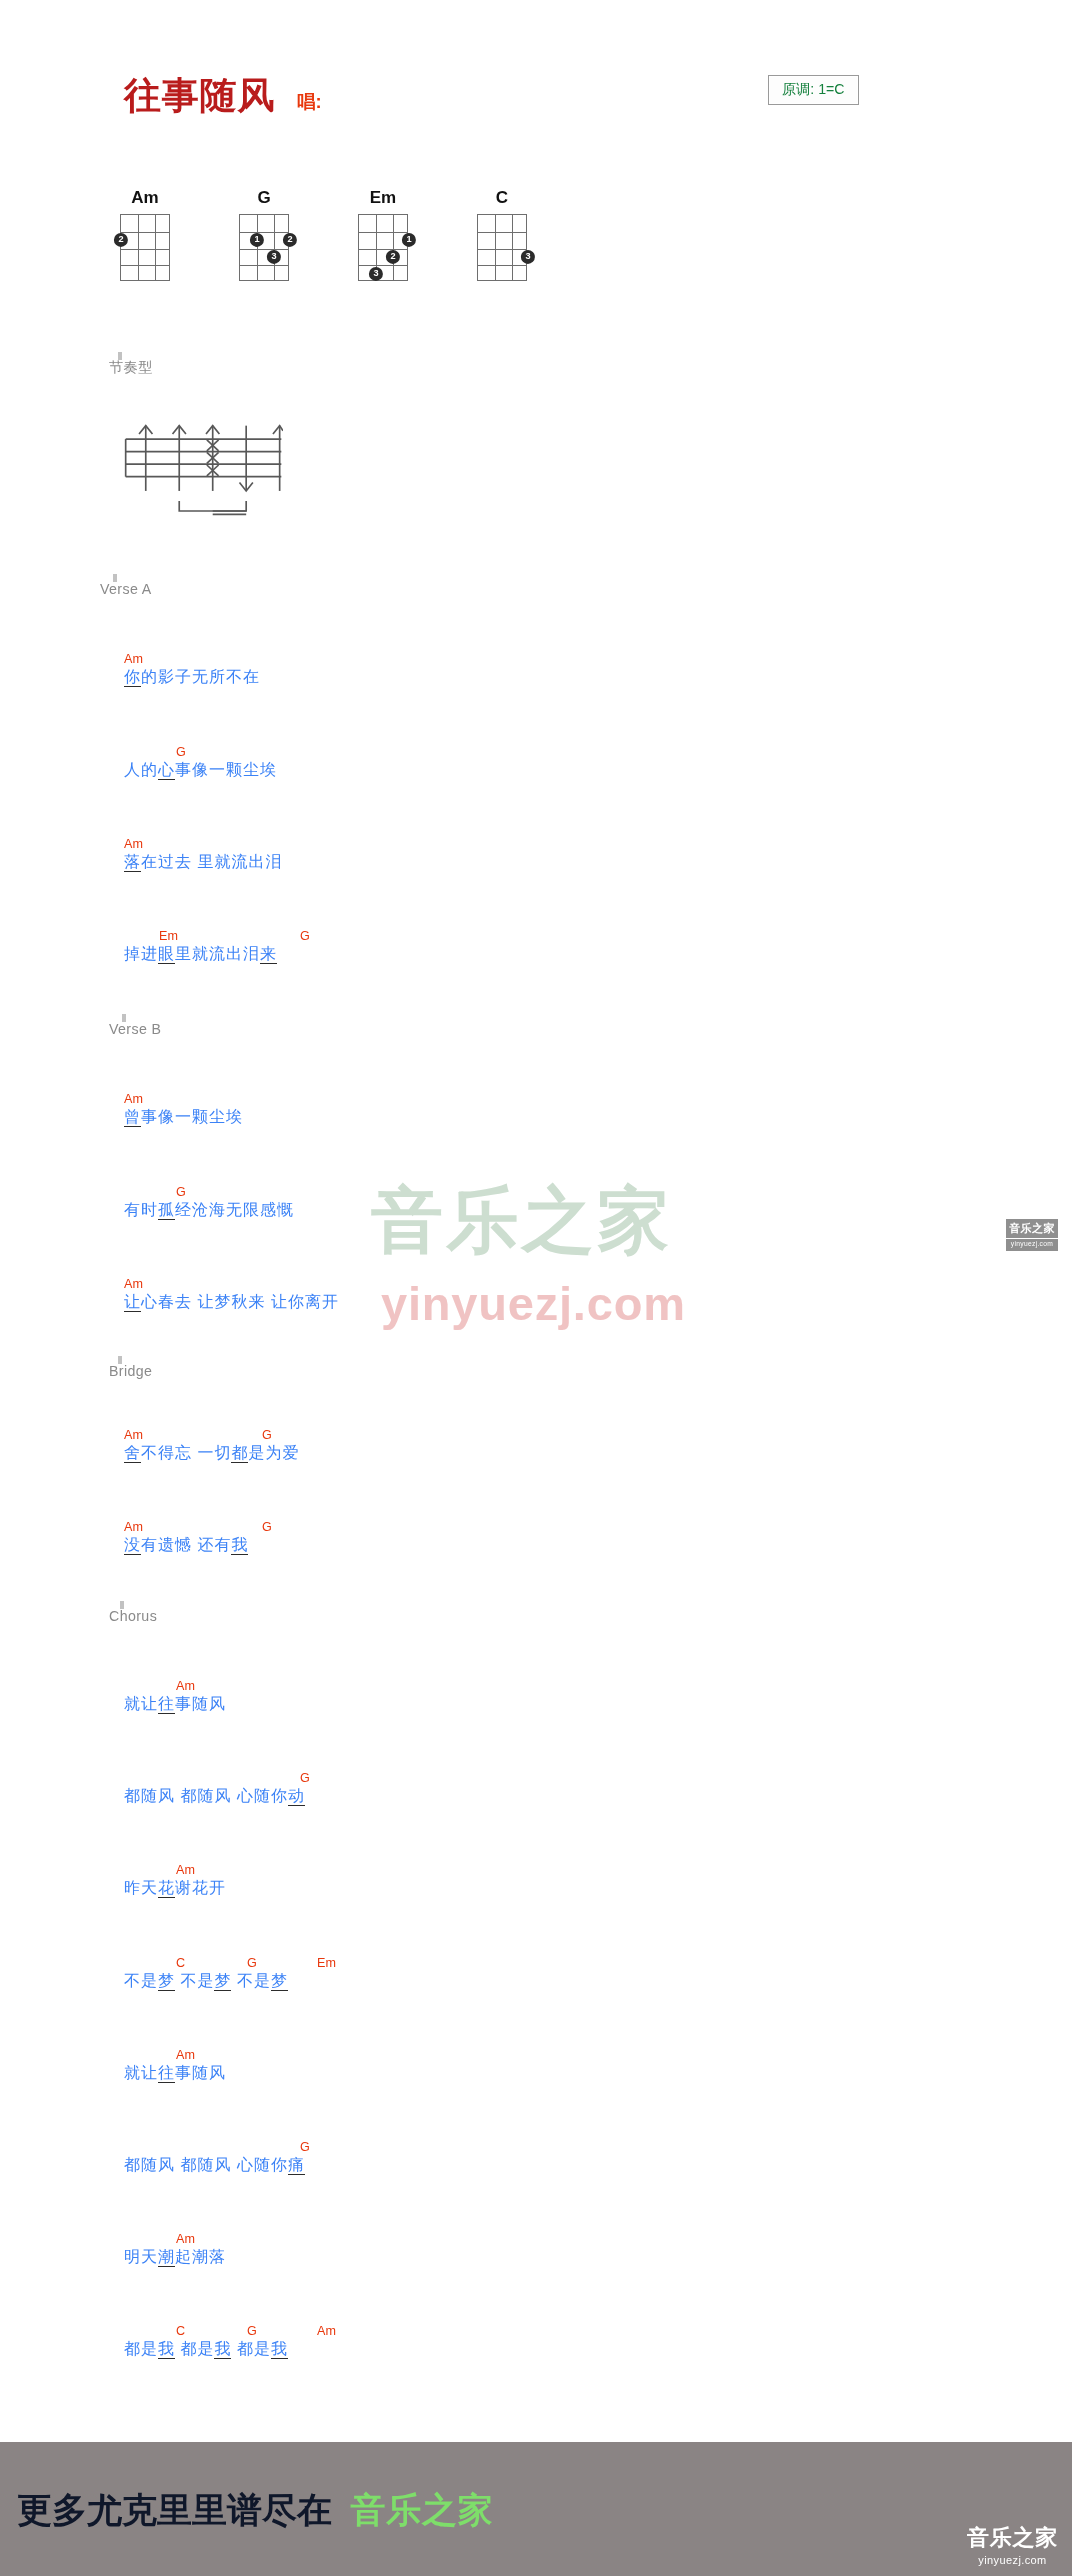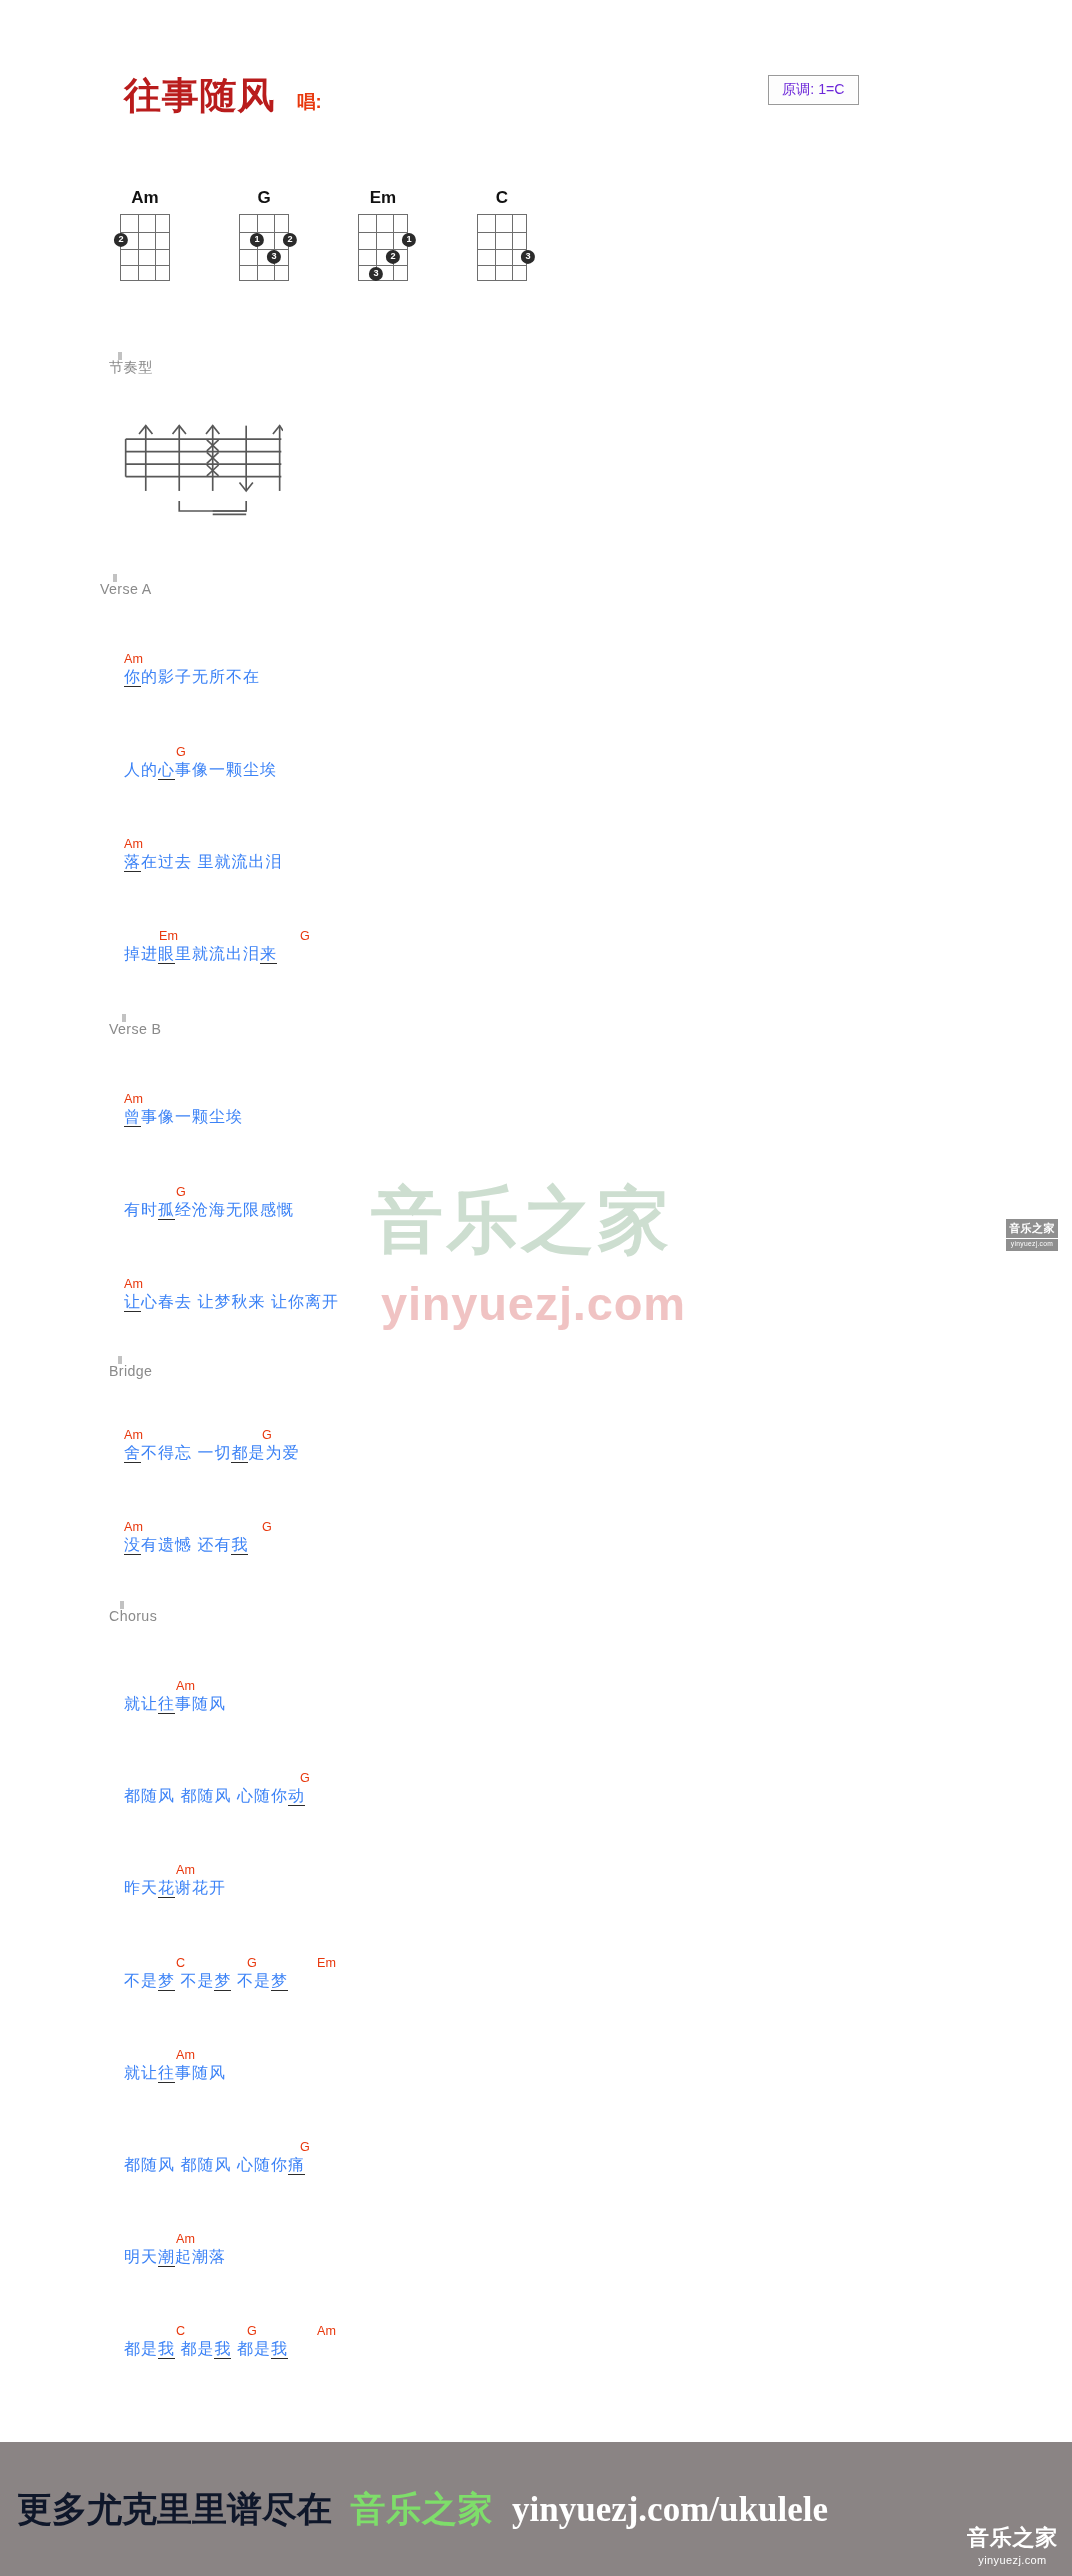--- a/index.html
+++ b/index.html
@@ -57,21 +57,21 @@
     color: #e8380d;
   }
   .key-box {
     position: absolute;
     right: 214px;
     top: 75px;
     border: 0.8px solid #9a9a9a;
     background: #fdfdfd;
     padding: 4.2px 13.4px 5px 13.4px;
     font-size: 14.2px;
-    color: #6d28d9;
+    color: #15803d;
     white-space: nowrap;
     box-shadow: 0 0 0 0.8px #ffffff inset;
   }
 
   
   .chords {
     position: absolute;
     left: 113px;
     top: 189px;
     display: flex;
@@ -455,21 +455,20 @@
       <div class="lyric-line" style="left: 124px; top: 2045px;"><div class="chord-row"><span class="chord-mark" style="left: 52px;">Am</span></div><div class="lyric-row"><span>就让</span><span class="u">往</span><span>事随风</span></div></div>
       <div class="lyric-line" style="left: 124px; top: 2137px;"><div class="chord-row"><span class="chord-mark" style="left: 176px;">G</span></div><div class="lyric-row"><span>都随风 都随风 心随你</span><span class="u">痛</span></div></div>
       <div class="lyric-line" style="left: 124px; top: 2229px;"><div class="chord-row"><span class="chord-mark" style="left: 52px;">Am</span></div><div class="lyric-row"><span>明天</span><span class="u">潮</span><span>起潮落</span></div></div>
       <div class="lyric-line" style="left: 124px; top: 2321px;"><div class="chord-row"><span class="chord-mark" style="left: 52px;">C</span><span class="chord-mark" style="left: 123px;">G</span><span class="chord-mark" style="left: 193px;">Am</span></div><div class="lyric-row"><span>都是</span><span class="u">我</span><span> 都是</span><span class="u">我</span><span> 都是</span><span class="u">我</span></div></div>
     </div>
 
   <div class="footer">
     <div class="footer-inner">
       <span class="f-white">更多尤克里里谱尽在</span>
       <span class="f-green">音乐之家</span>
-      <span class="f-url">yinyuezj.com/ukulele</span>
     </div>
     <div class="footer-badge">
       <div class="fb1">音乐之家</div>
       <div class="fb2">yinyuezj.com</div>
     </div>
   </div>
 
 </div>
 
 

